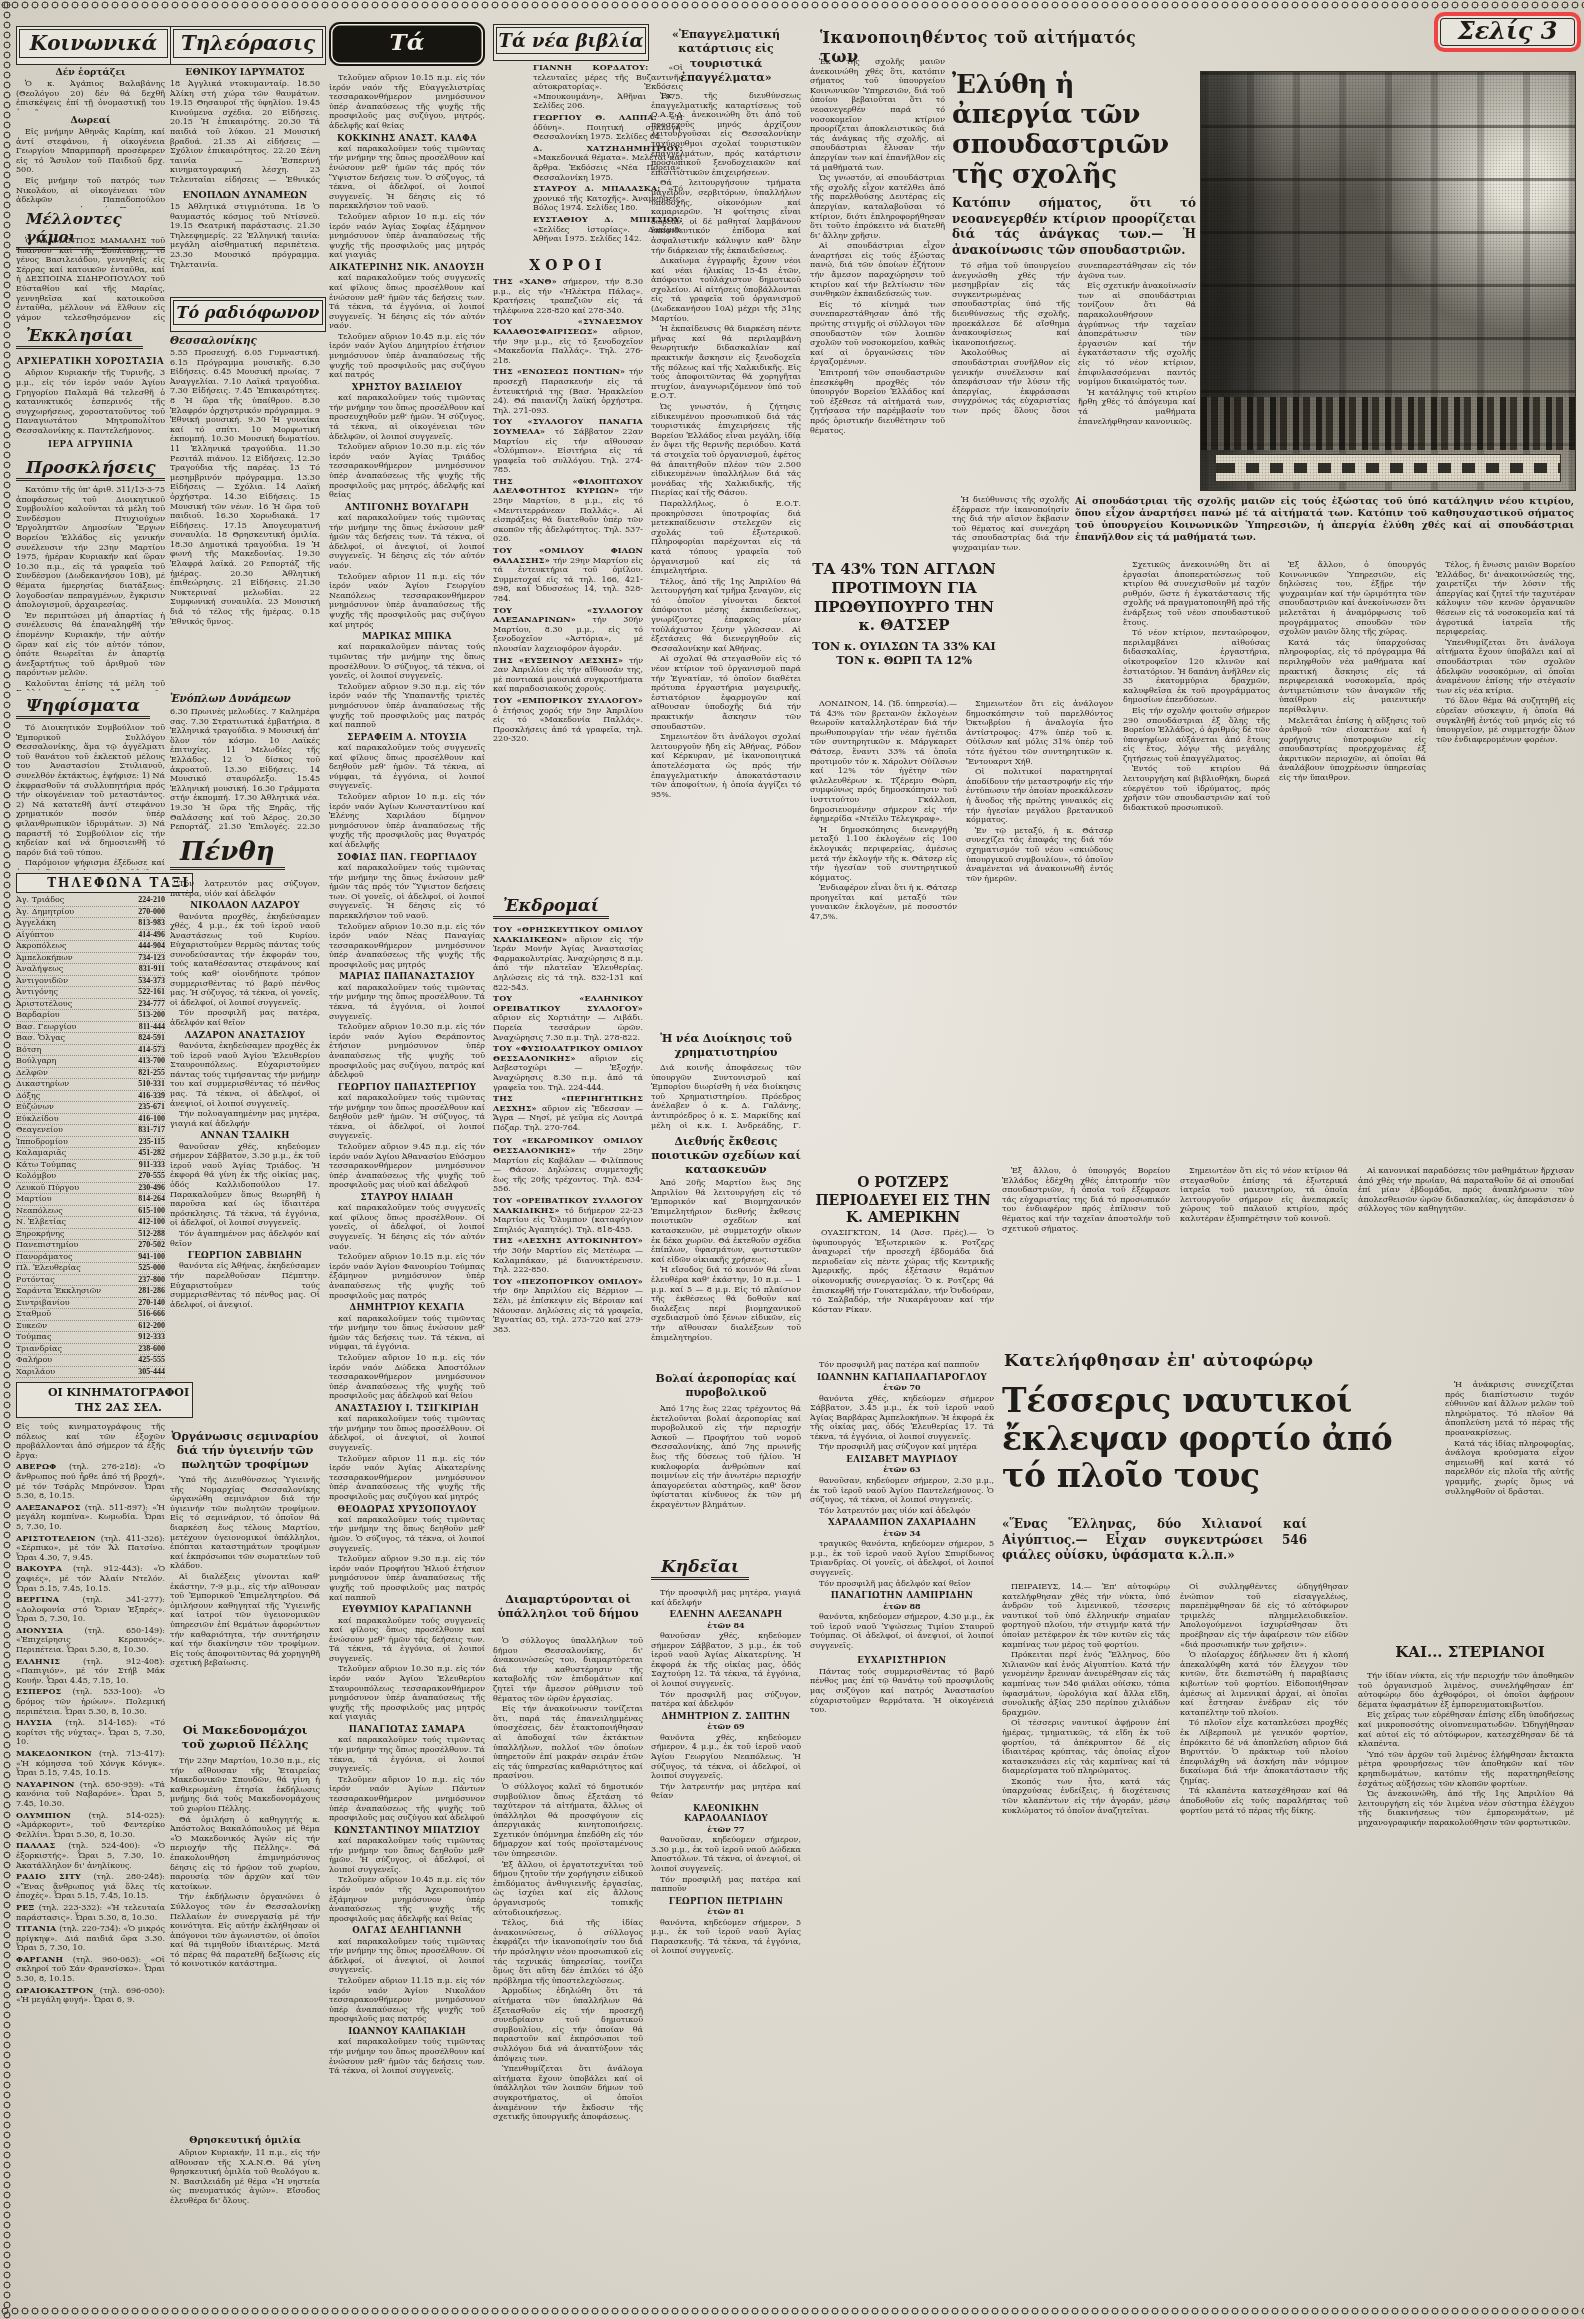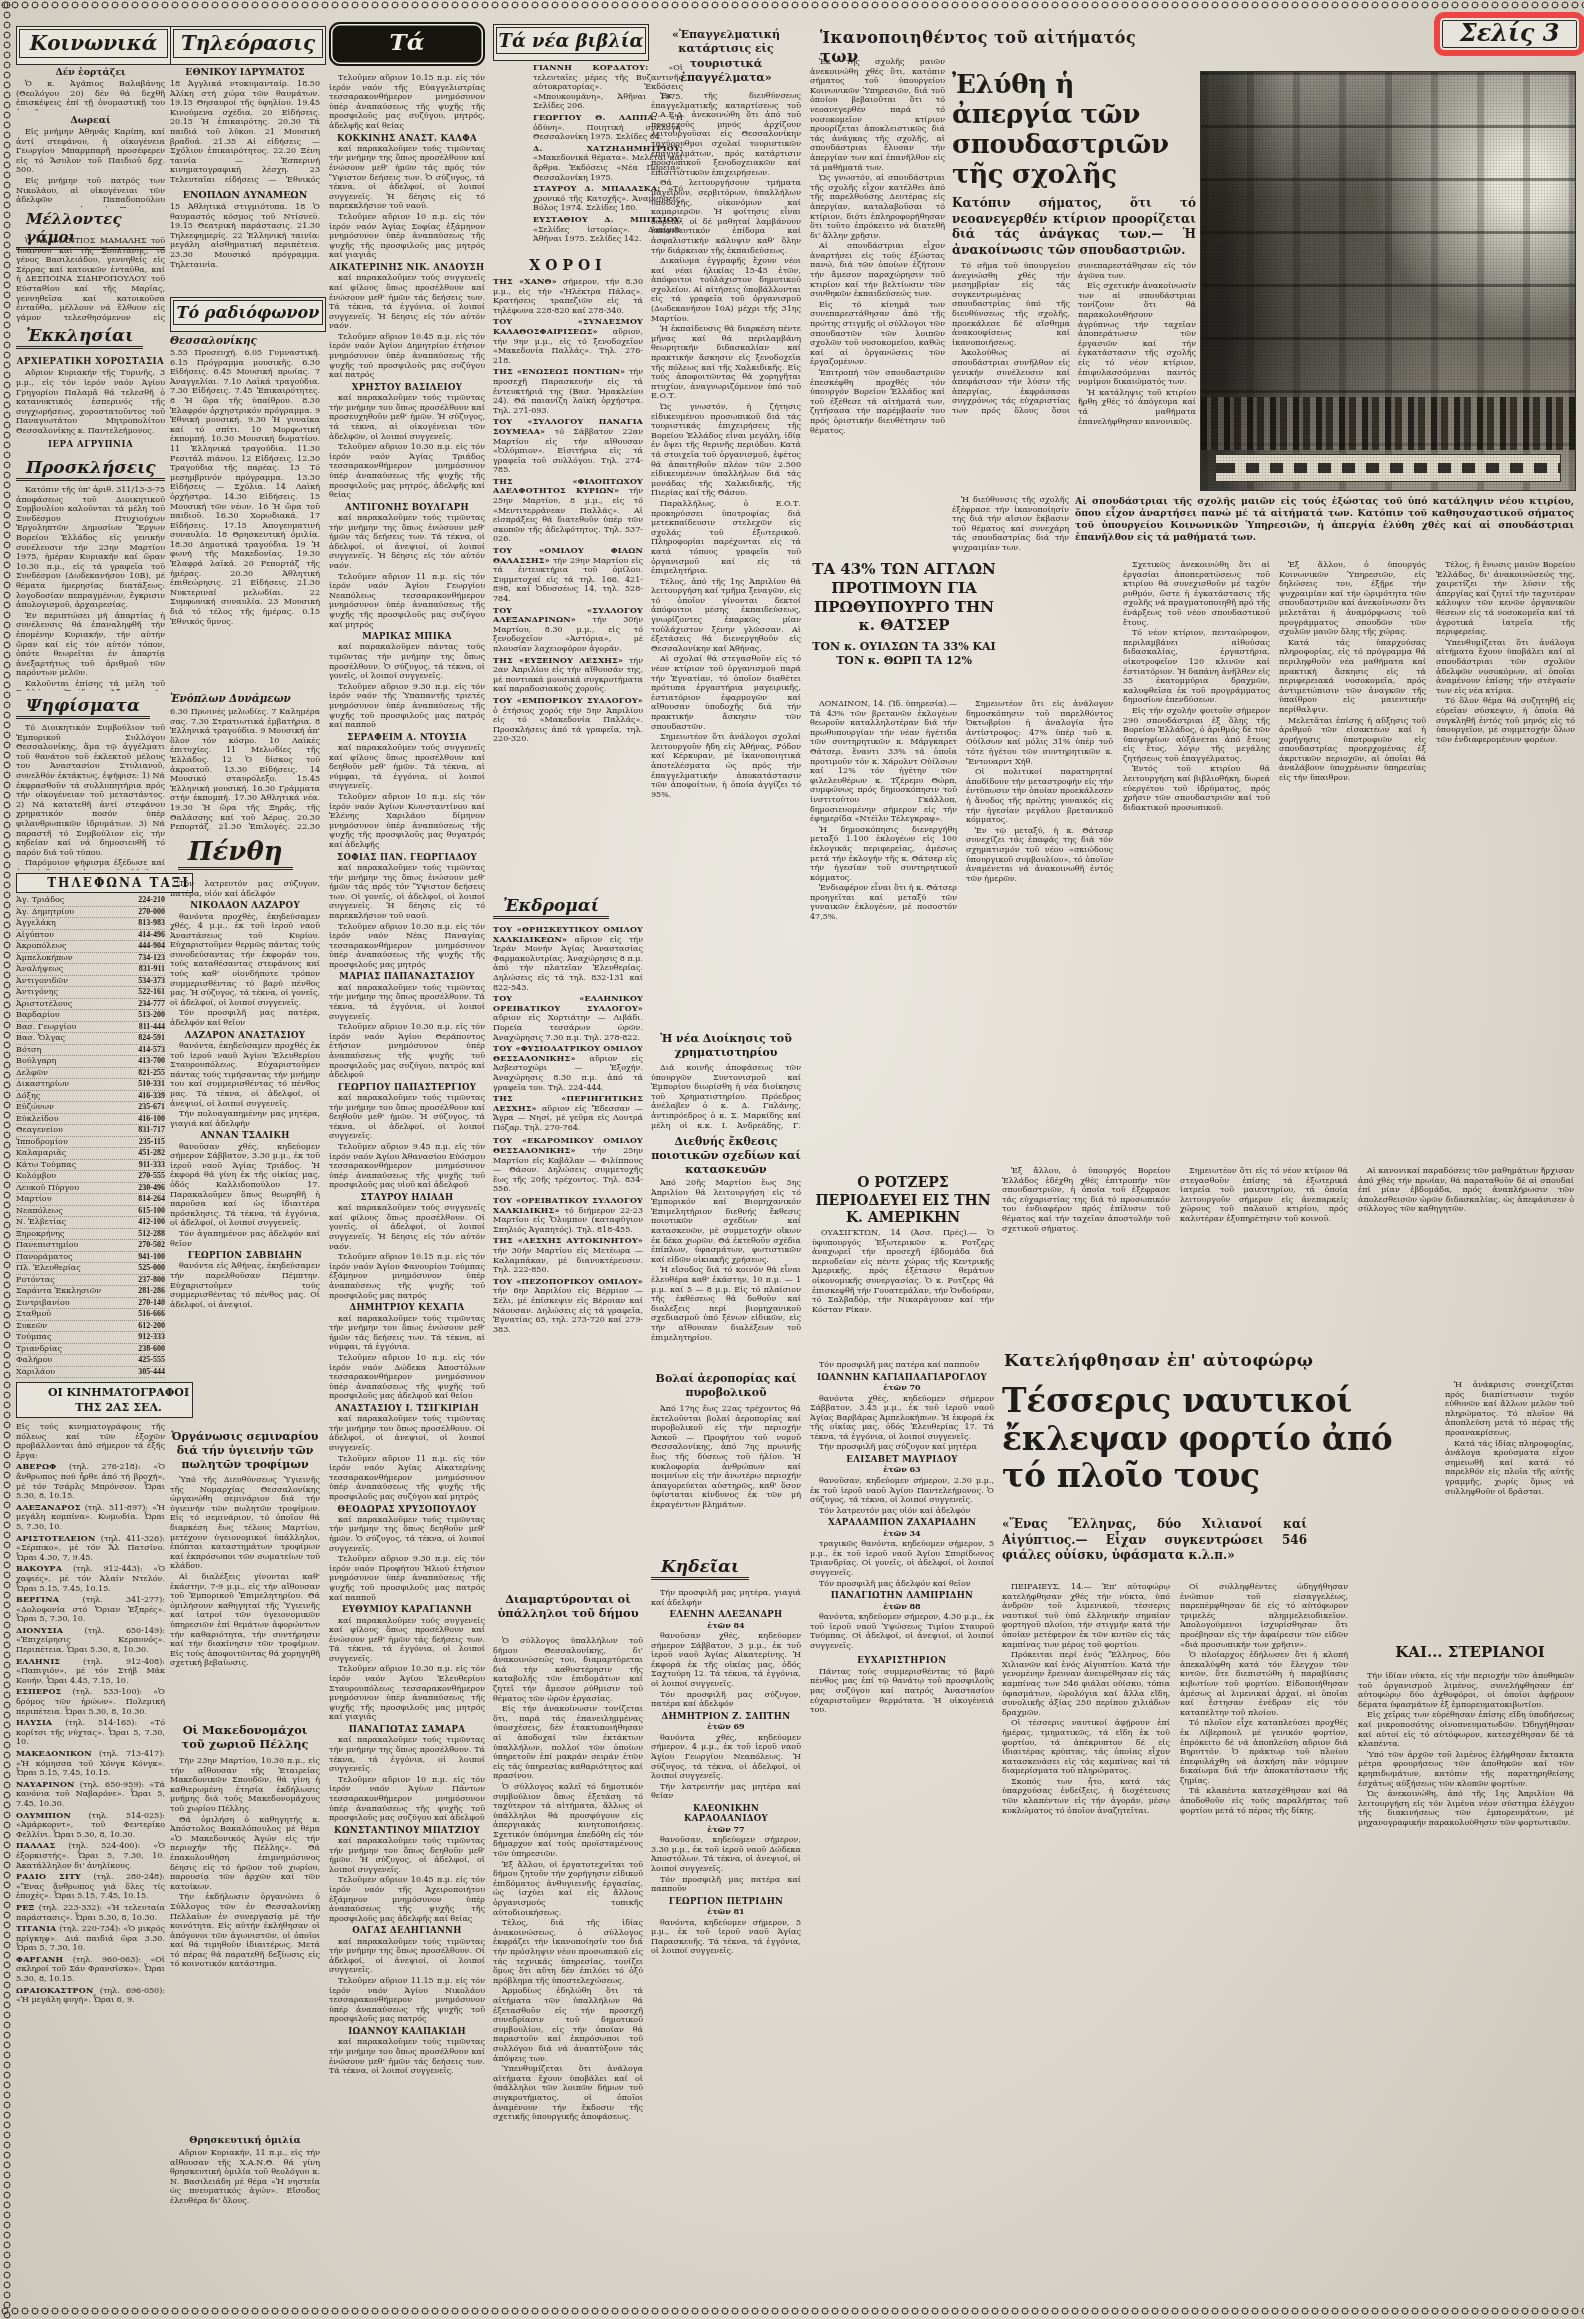--- a/index.html
+++ b/index.html
@@ -5,21 +5,21 @@
   html,body{margin:0;padding:0;}
   body{
     width:1584px;height:2320px;position:relative;overflow:hidden;
     background:radial-gradient(ellipse at 50% 40%, #eae7e0 0%, #ded9cf 55%, #ccc7ba 100%);
     font-family:"DejaVu Serif", serif;color:#1d1c18;
   }
   .abs{position:absolute;overflow:hidden;}
   
   .sq{background-image:radial-gradient(circle at 5px 5px, rgba(0,0,0,0) 2.1px, #4a463e 2.5px, #4a463e 3.3px, rgba(0,0,0,0) 3.7px);background-size:10px 10px;}
   
-  .pagelabel{border:6px solid #ef4444;border-radius:10px;text-align:center;font-weight:700;font-style:italic;font-size:24px;line-height:30px;background:#e7e4db;box-shadow:inset 0 0 0 2px #e7e4db, inset 0 0 0 3px #2b2923;}
+  .pagelabel{border:4px solid #ef4444;border-radius:10px;text-align:center;font-weight:700;font-style:italic;font-size:24px;line-height:30px;background:#e7e4db;box-shadow:inset 0 0 0 2px #e7e4db, inset 0 0 0 3px #2b2923;}
   
   .hbox{border:1.5px solid #2b2923;padding:2px;background:#e7e4db;}
   .hbox .inner{border:1px solid #2b2923;text-align:center;font-weight:700;font-style:italic;}
   .h20 .inner{font-size:20px;line-height:27px;}
   .h18 .inner{font-size:18px;line-height:25px;}
   .h16 .inner{font-size:16px;line-height:23px;}
   .hblack{background:#17150f;color:#efece2;border-radius:11px;text-align:center;font-weight:700;font-style:italic;font-size:23px;line-height:40px;box-shadow:inset 0 0 0 2px #17150f, inset 0 0 0 3.5px #efece2;}
   .fancy{text-align:left;font-weight:700;font-style:italic;}
   .fancy .u{display:inline-block;border-bottom:3px double #2b2923;padding:0 10px 1px;}
   .f26{font-size:26px;} .f17{font-size:17px;} .f15{font-size:15px;}
@@ -327,21 +327,21 @@
     <div class="inner">Τό ραδιόφωνον</div>
   </div>
 <div class="abs subital" style="left:170px;top:333px;width:150px;">Θεσσαλονίκης</div>
 <div class="abs flow" style="left:170px;top:348px;width:150px;height:339px;">
     <div class="blk t-lead"><span>5.55 Προσευχή. 6.05 Γυμναστική. 6.15 Πρόγραμμα μουσικῆς. 6.30 Εἰδήσεις. 6.45 Μουσική πρωίας. 7 Ἀναγγελίαι. 7.10 Λαϊκά τραγούδια. 7.30 Εἰδήσεις. 7.45 Ἐπικαιρότητες. 8 Ἡ ὥρα τῆς ὑπαίθρου. 8.30 Ἐλαφρόν ὀρχηστρικόν πρόγραμμα. 9 Ἐθνική μουσική. 9.30 Ἡ γυναίκα καί τό σπίτι. 10 Μορφωτική ἐκπομπή. 10.30 Μουσική δωματίου. 11 Ἑλληνικά τραγούδια. 11.30 Ρεσιτάλ πιάνου. 12 Εἰδήσεις. 12.30 Τραγούδια τῆς παρέας. 13 Τό μεσημβρινόν πρόγραμμα. 13.30 Εἰδήσεις — Σχόλια. 14 Λαϊκή ὀρχήστρα. 14.30 Εἰδήσεις. 15 Μουσική τῶν νέων. 16 Ἡ ὥρα τοῦ παιδιοῦ. 16.30 Χορωδιακά. 17 Εἰδήσεις. 17.15 Ἀπογευματινή συναυλία. 18 Θρησκευτική ὁμιλία. 18.30 Δημοτικά τραγούδια. 19 Ἡ φωνή τῆς Μακεδονίας. 19.30 Ἐλαφρά λαϊκά. 20 Ρεπορτάζ τῆς ἡμέρας. 20.30 Ἀθλητική ἐπιθεώρησις. 21 Εἰδήσεις. 21.30 Νυκτεριναί μελωδίαι. 22 Συμφωνική συναυλία. 23 Μουσική διά τό τέλος τῆς ἡμέρας. 0.15 Ἐθνικός ὕμνος.</span></div>
   </div>
 <div class="abs subital" style="left:170px;top:691px;width:150px;">Ἐνόπλων Δυνάμεων</div>
 <div class="abs flow" style="left:170px;top:707px;width:150px;height:125px;">
     <div class="blk t-lead"><span>6.30 Πρωινές μελωδίες. 7 Καλημέρα σας. 7.30 Στρατιωτικά ἐμβατήρια. 8 Ἑλληνικά τραγούδια. 9 Μουσική ἀπ' ὅλον τόν κόσμο. 10 Λαϊκές ἐπιτυχίες. 11 Μελωδίες τῆς Ἑλλάδος. 12 Ὁ δίσκος τοῦ ἀκροατοῦ. 13.30 Εἰδήσεις. 14 Μουσικό σταυρόλεξο. 15.45 Ἑλληνική μουσική. 16.30 Γράμματα στήν ἐκπομπή. 17.30 Ἀθλητικά νέα. 19.30 Ἡ ὥρα τῆς Ξηρᾶς, τῆς Θαλάσσης καί τοῦ Ἀέρος. 20.30 Ρεπορτάζ. 21.30 Ἐπιλογές. 22.30 Μουσική νυκτός.</span></div>
   </div>
-<div class="abs fancy f26" style="left:178px;top:836px;width:150px;"><span class="u">Πένθη</span></div>
+<div class="abs fancy f26" style="left:170px;top:836px;width:150px;"><span class="u">Πένθη</span></div>
 <div class="abs flow" style="left:170px;top:879px;width:150px;height:546px;">
     <div class="blk t-p"><span>Τόν λατρευτόν μας σύζυγον, πατέρα, υἱόν καί ἀδελφόν</span></div>
     <div class="blk t-name"><span>ΝΙΚΟΛΑΟΝ ΛΑΖΑΡΟΥ</span></div>
     <div class="blk t-p"><span>θανόντα προχθές, ἐκηδεύσαμεν χθές, 4 μ.μ., ἐκ τοῦ ἱεροῦ ναοῦ Ἀναστάσεως τοῦ Κυρίου. Εὐχαριστοῦμεν θερμῶς πάντας τούς συνοδεύσαντας τήν ἐκφοράν του, τούς καταθέσαντας στεφάνους καί τούς καθ' οἱονδήποτε τρόπον συμμερισθέντας τό βαρύ πένθος μας. Ἡ σύζυγος, τά τέκνα, οἱ γονεῖς, οἱ ἀδελφοί, οἱ λοιποί συγγενεῖς.</span></div>
     <div class="blk t-p"><span>Τόν προσφιλῆ μας πατέρα, ἀδελφόν καί θεῖον</span></div>
     <div class="blk t-name"><span>ΛΑΖΑΡΟΝ ΑΝΑΣΤΑΣΙΟΥ</span></div>
     <div class="blk t-p"><span>θανόντα, ἐκηδεύσαμεν προχθές ἐκ τοῦ ἱεροῦ ναοῦ Ἁγίου Ἐλευθερίου Σταυρουπόλεως. Εὐχαριστοῦμεν πάντας τούς τιμήσαντας τήν μνήμην του καί συμμερισθέντας τό πένθος μας. Τά τέκνα, οἱ ἀδελφοί, οἱ ἀνεψιοί, οἱ λοιποί συγγενεῖς.</span></div>
     <div class="blk t-p"><span>Τήν πολυαγαπημένην μας μητέρα, γιαγιά καί ἀδελφήν</span></div>
     <div class="blk t-name"><span>ΑΝΝΑΝ ΤΣΑΛΙΚΗ</span></div>
     <div class="blk t-p"><span>θανοῦσαν χθές, κηδεύομεν σήμερον Σάββατον, 3.30 μ.μ., ἐκ τοῦ ἱεροῦ ναοῦ Ἁγίας Τριάδος. Ἡ ἐκφορά θά γίνη ἐκ τῆς οἰκίας μας, ὁδός Καλλιδοπούλου 17. Παρακαλοῦμεν ὅπως θεωρηθῆ ἡ παροῦσα καί ὡς ἰδιαιτέρα πρόσκλησις. Τά τέκνα, τά ἐγγόνια, οἱ ἀδελφοί, οἱ λοιποί συγγενεῖς.</span></div>

